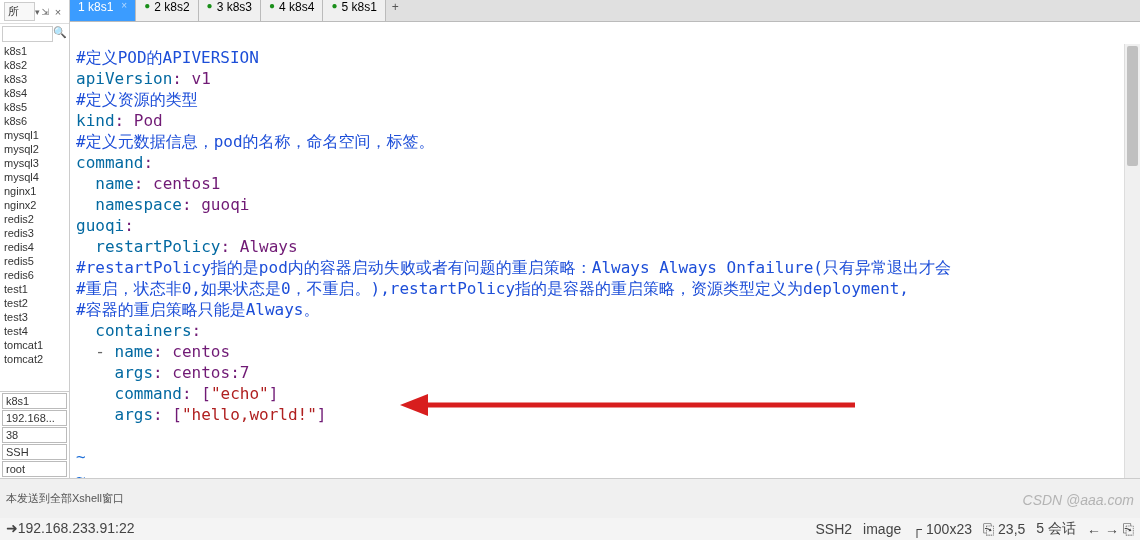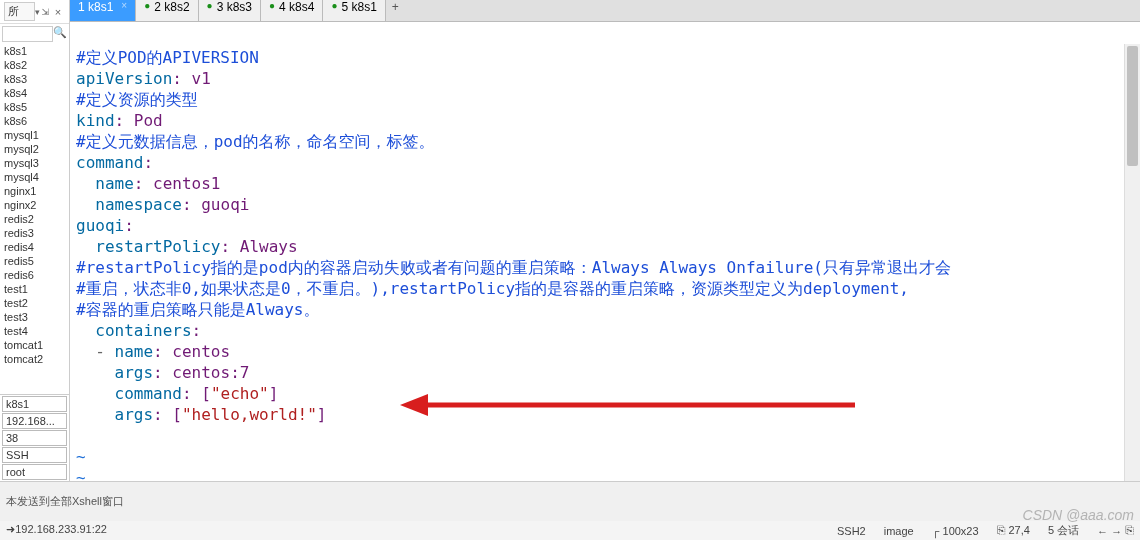--- a/index.html
+++ b/index.html
@@ -35,23 +35,23 @@
 .c-val { color: #701a75; text-align: right; }
 .c-dash { color: #666; }
 .c-str { color: #b02020; }
 .tilde { color: #1e6fd8; }
 .arrow { position: absolute; }
 .arrow svg { display: block; }
 .text-cursor { position: absolute; font-size: 14px; color: #444; }
 
 
 .hint-bar { background: #f0f0f0; border-top: 1px solid #ccc; font-size: 11px; color: #555; padding: 12px 6px; display: flex; justify-content: space-between; }
-.status-bar { background: #f4f4f4; font-size: 11px; color: #444; padding: 2px 6px; display: flex; gap: 14px; }
-.status-right { margin-left: auto; display: flex; gap: 18px; align-items: center; }
-.watermark { position: absolute; right: 6px; bottom: 17px; color: rgba(120,120,120,.5); font-size: 14px; font-style: italic; pointer-events: none; }
+.status-bar { background: #f4f4f4; font-size: 14px; color: #444; padding: 2px 6px; display: flex; gap: 14px; }
+.status-right { margin-left: auto; display: flex; gap: 11px; align-items: center; }
+.watermark { position: absolute; right: 6px; bottom: 32px; color: rgba(120,120,120,.5); font-size: 14px; font-style: italic; pointer-events: none; }
 .scrollbar-v { position: absolute; right: 0; top: 22px; bottom: 0; width: 16px; background: #f0f0f0; border-left: 1px solid #ddd; }
 .scrollbar-v .thumb { background: #c0c0c0; margin: 2px; height: 120px; border-radius: 2px; }
 </style>
 </head>
 <body>
 
 <div class="app">
   <div class="main-area">
 
     <div class="sidebar">
@@ -167,19 +167,19 @@
 
   <div class="hint-bar">
     <span>本发送到全部Xshell窗口</span>
   </div>
   <div class="status-bar">
     <span>➜192.168.233.91:22</span>
     <div class="status-right">
       <span>SSH2</span>
       <span>image</span>
       <span>┌ 100x23</span>
-      <span>⎘ 27,4</span>
+      <span>⎘ 23,5</span>
       <span>5 会话</span>
       <span>← →  ⎘</span>
     </div>
   </div>
   <div class="watermark">CSDN @aaa.com</div>
 </div>
 
 </body></html>

